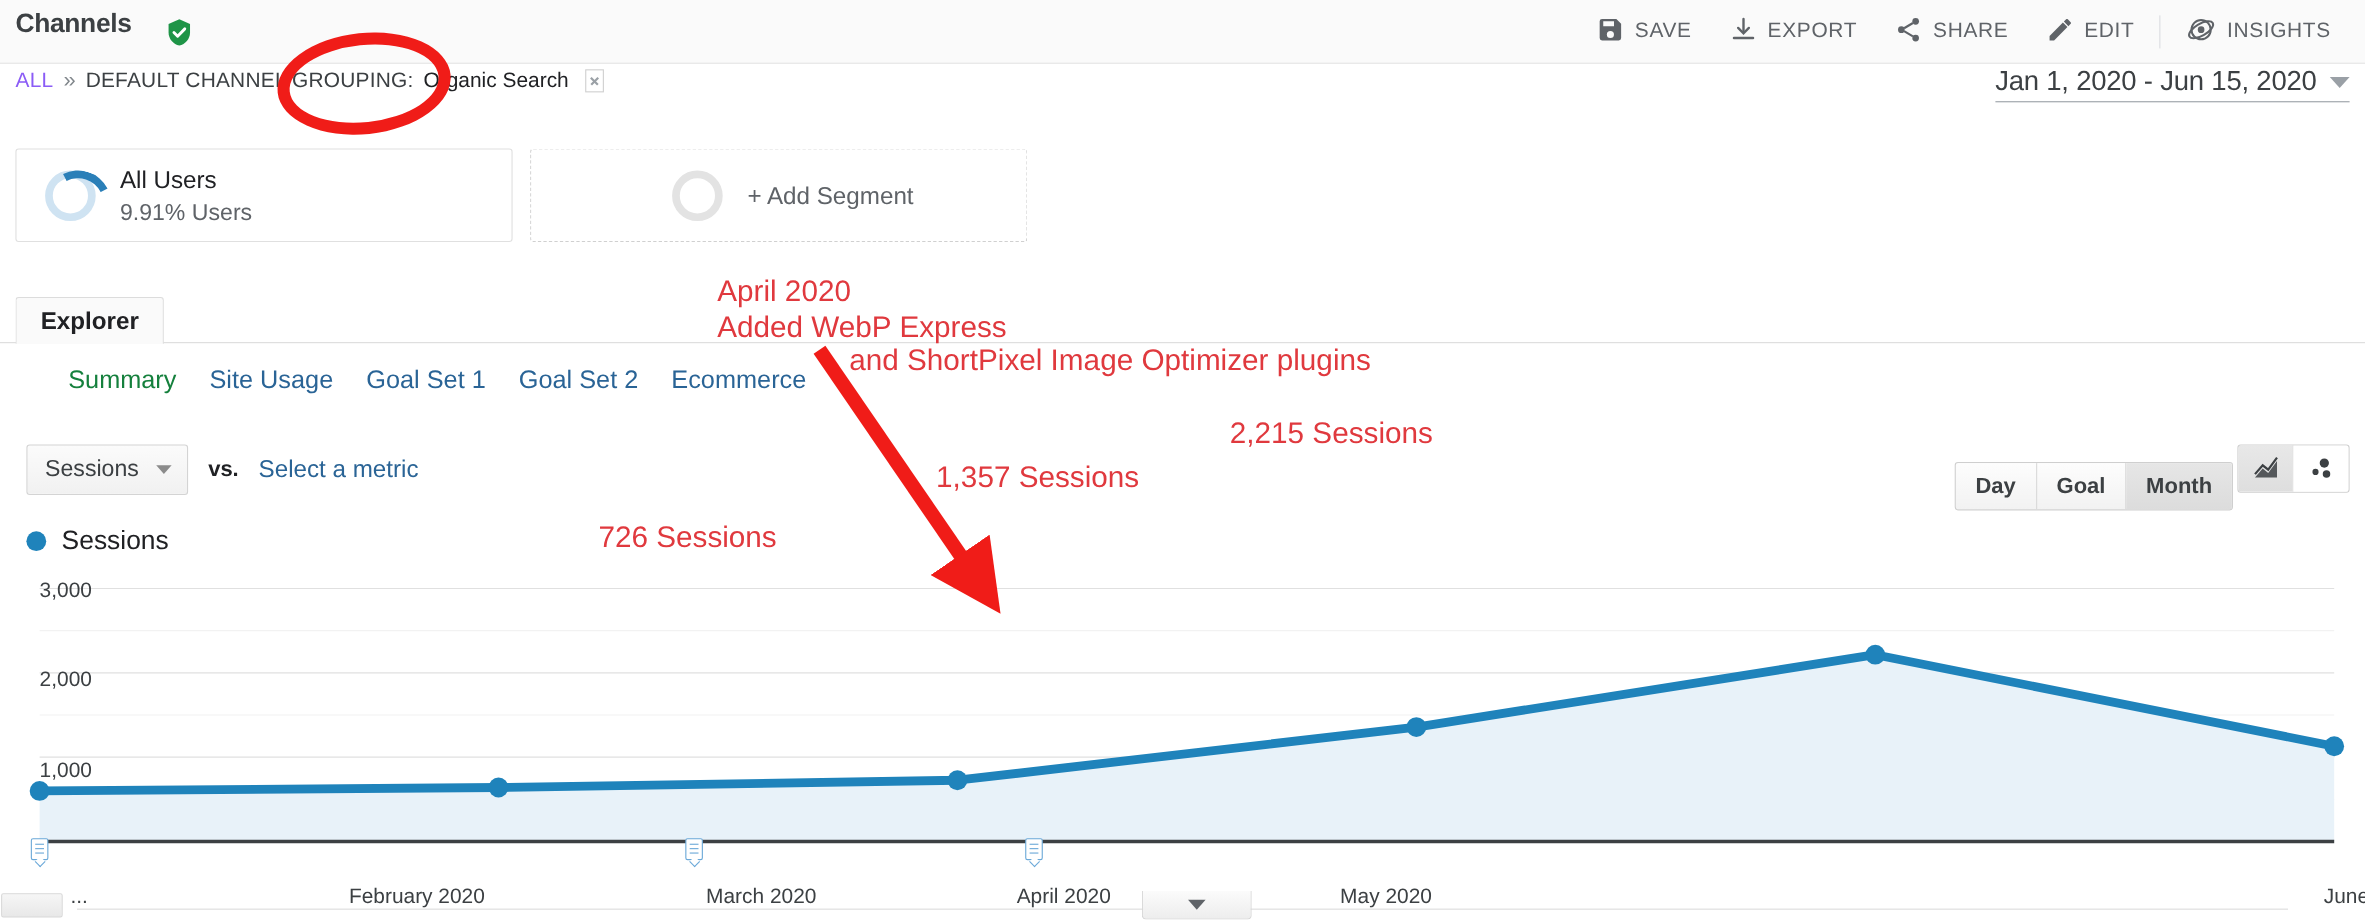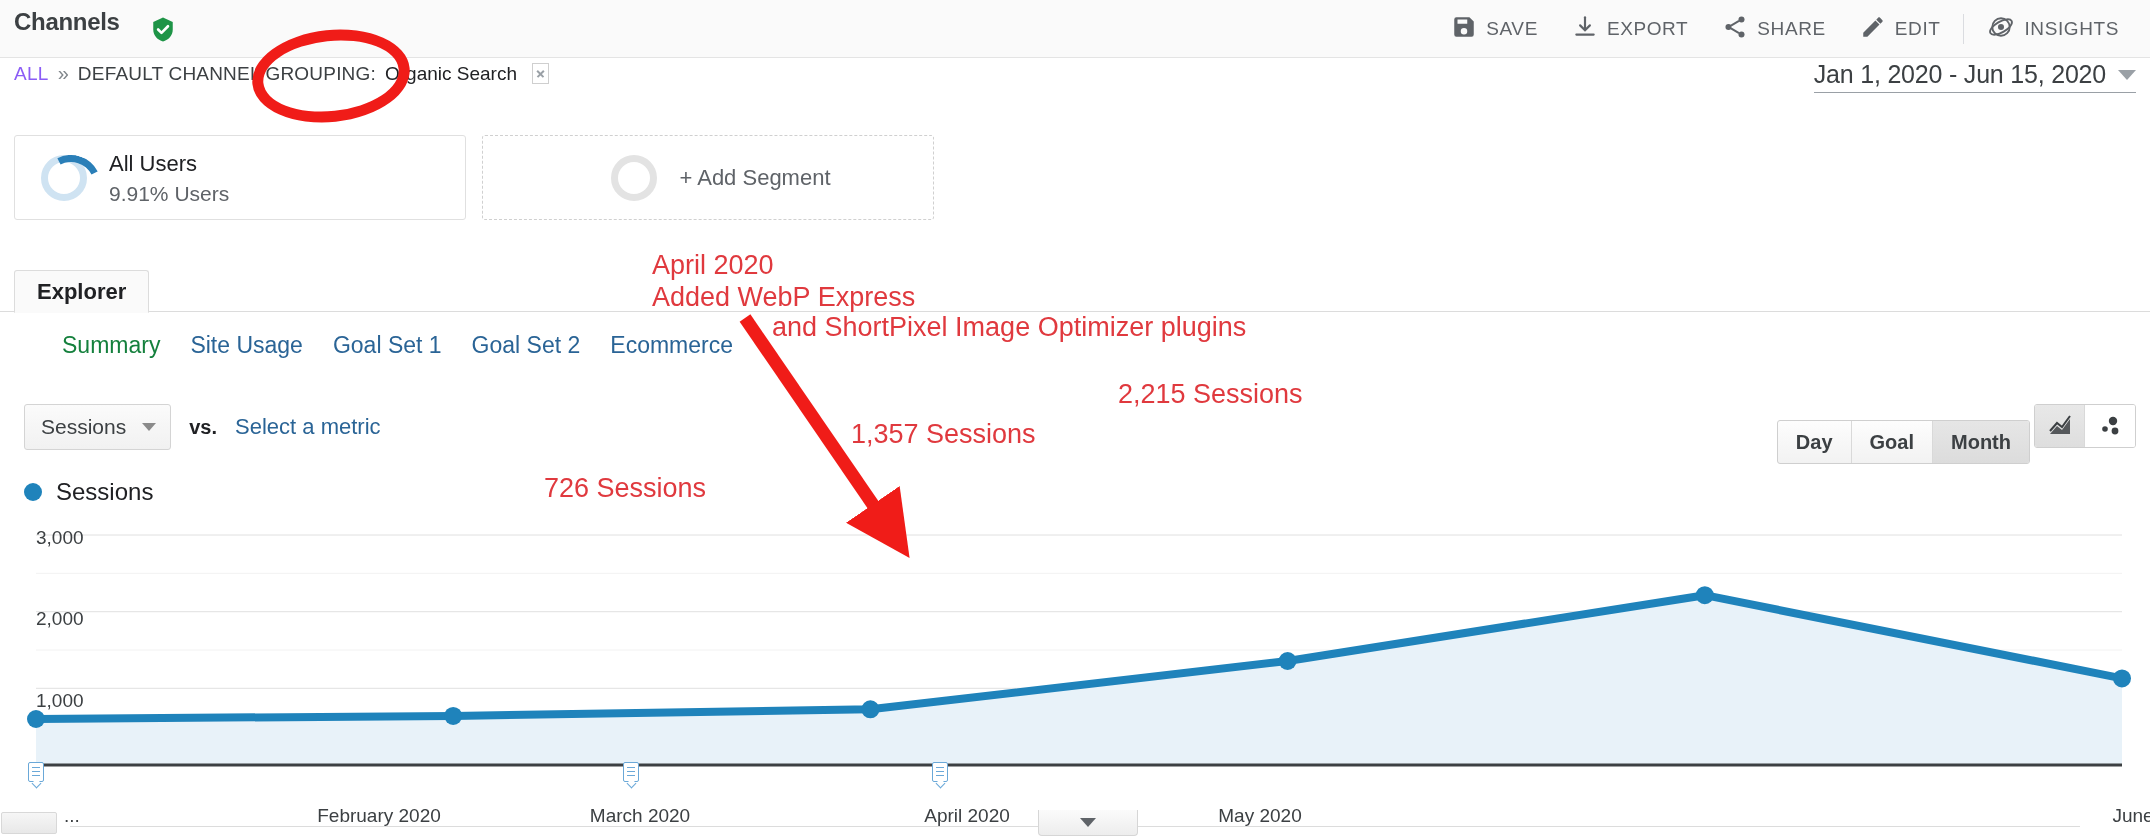--- a/index.html
+++ b/index.html
@@ -415,21 +415,21 @@
         <line x1="36" y1="765" x2="2122" y2="765" stroke="#3c4043" stroke-width="3"></line>
       </svg>
     </div>
 
   <div class="ylabel" style="left:36px; top:527px;">3,000</div>
   <div class="ylabel" style="left:36px; top:608px;">2,000</div>
   <div class="ylabel" style="left:36px; top:690px;">1,000</div>
 
   <div class="xlabel first" style="left:24px;">...</div>
   <div class="xlabel" style="left:339px;">February 2020</div>
-  <div class="xlabel" style="left:600px;">March 2020</div>
+  <div class="xlabel" style="left:652px;">March 2020</div>
   <div class="xlabel" style="left:927px;">April 2020</div>
   <div class="xlabel" style="left:1220px;">May 2020</div>
   <div class="xlabel" style="left:2101px;">June...</div>
 
   <div class="anno-marker" style="left:36px;  top:762px;"></div>
   <div class="anno-marker" style="left:631px; top:762px;"></div>
   <div class="anno-marker" style="left:940px; top:762px;"></div>
 
   <div class="footer-line"></div>
   <div class="hscroll"></div>

